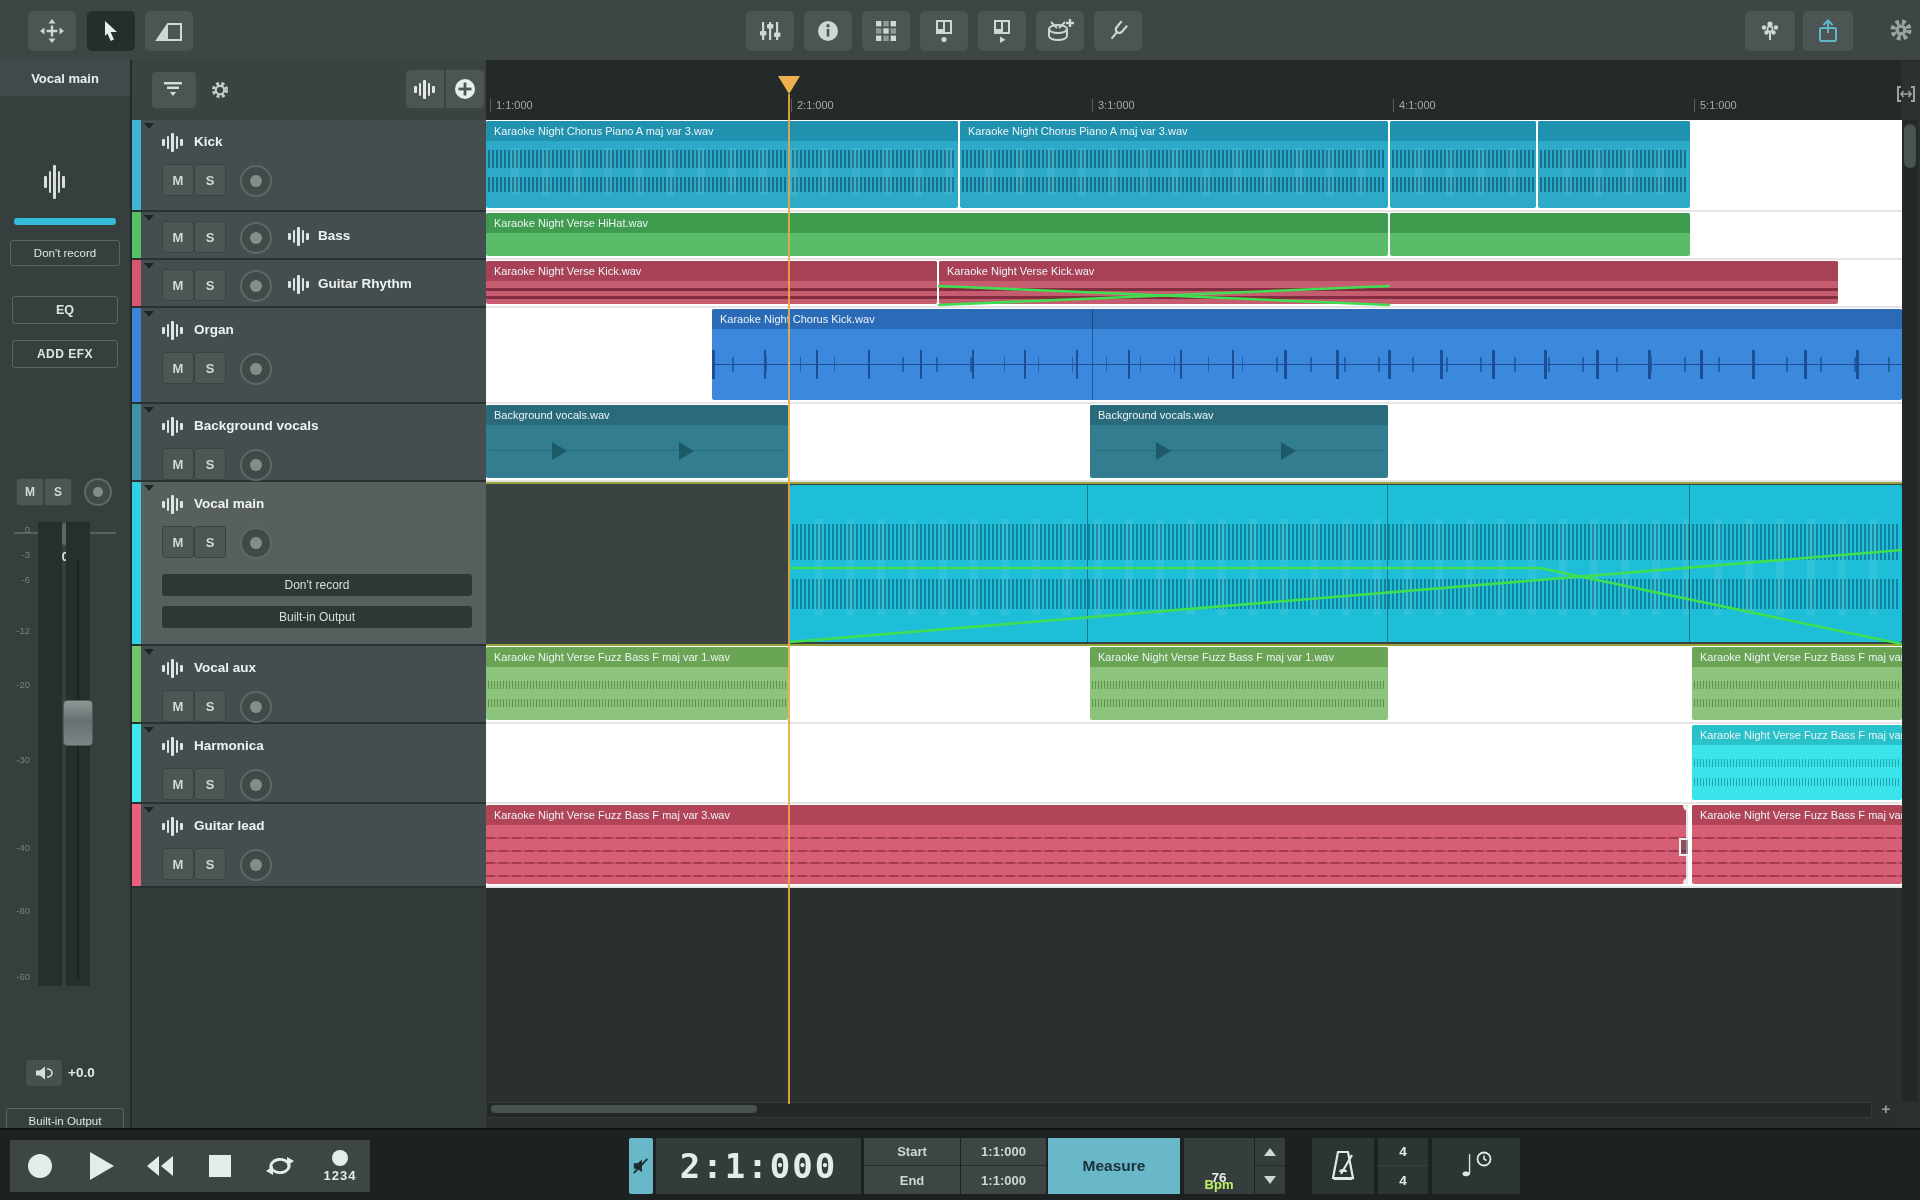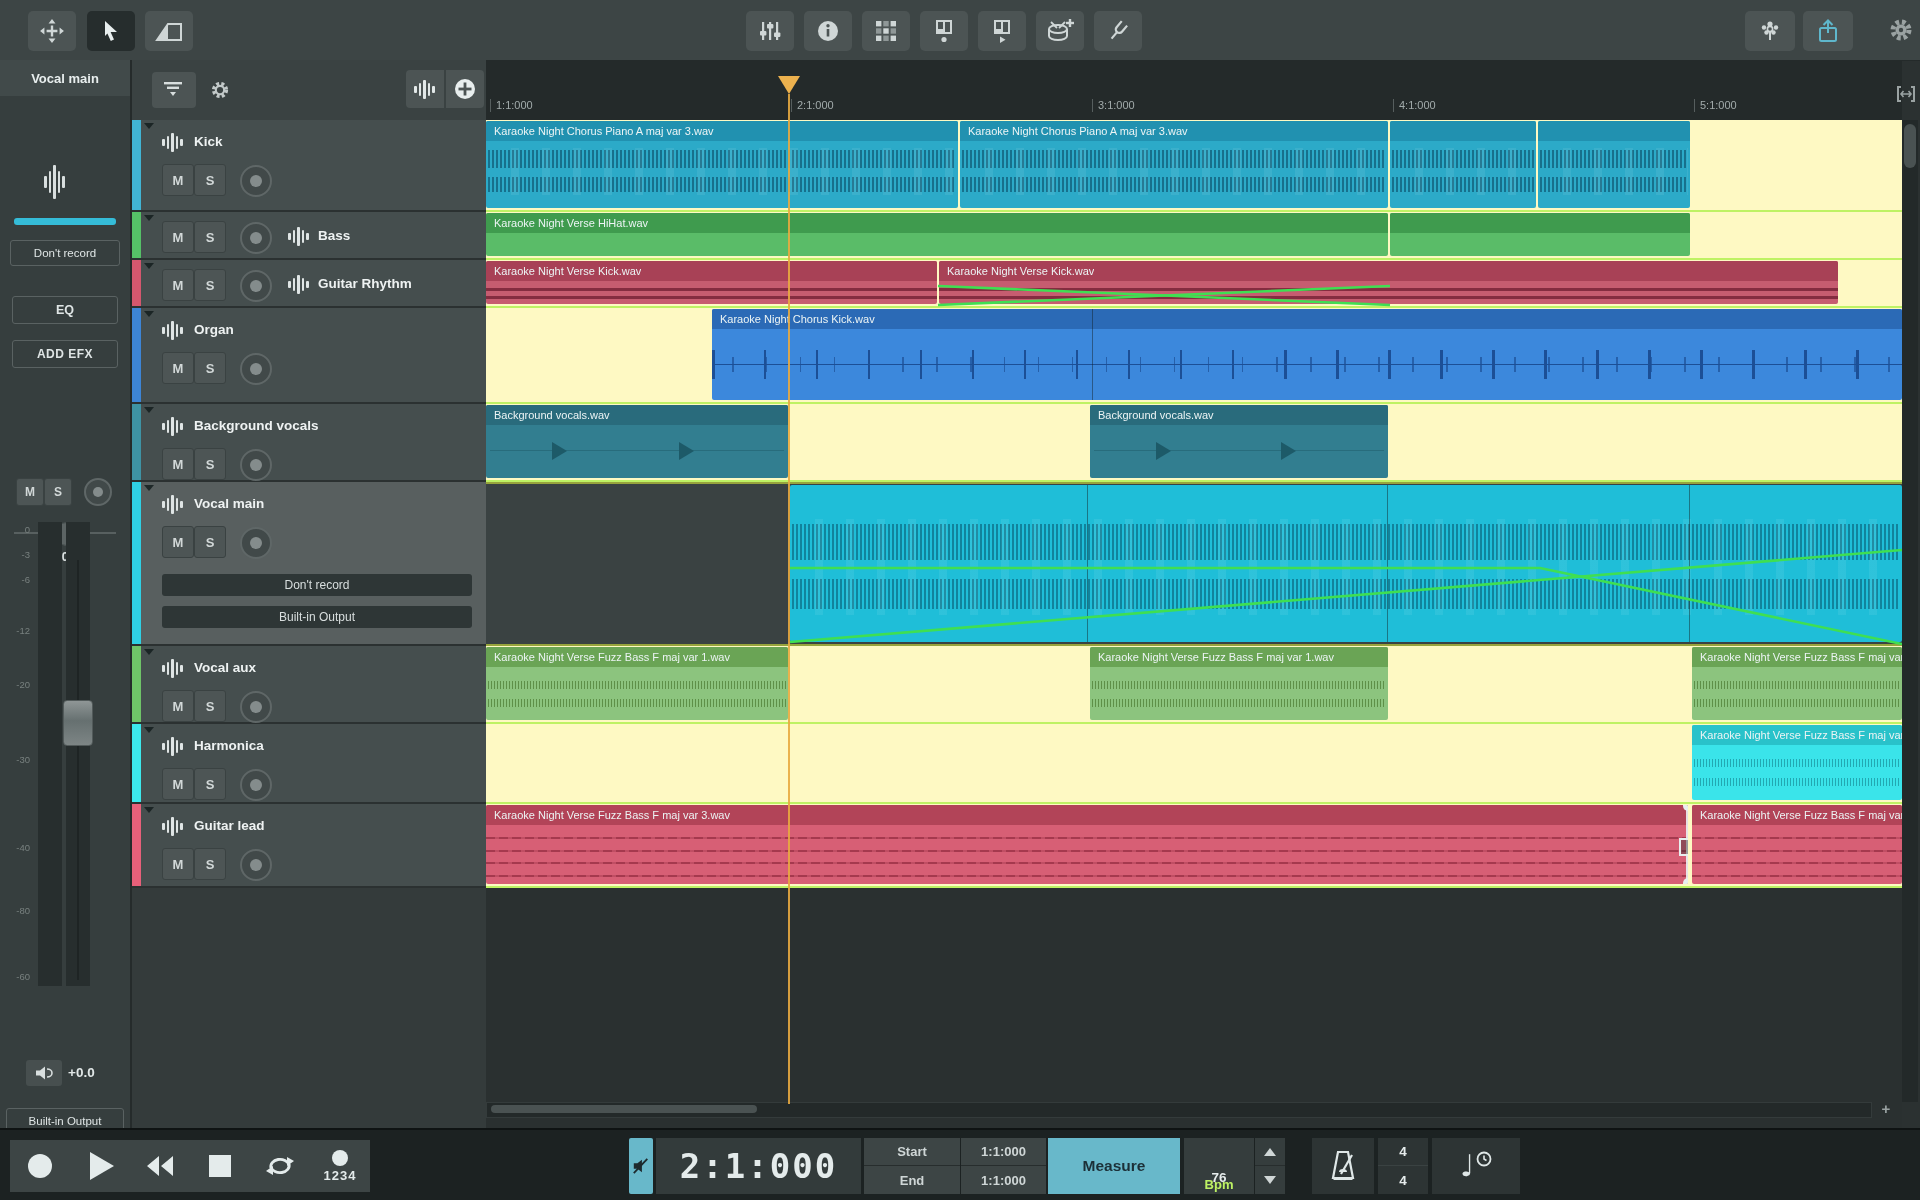--- a/index.html
+++ b/index.html
@@ -29,21 +29,21 @@
   .trow.selected{background:#585f5f;}
   .cstrip{position:absolute;left:0;top:0;bottom:0;width:9px;}
   .ctri{position:absolute;left:9px;top:3px;width:0;height:0;border-left:5px solid transparent;border-right:5px solid transparent;border-top:6px solid rgba(20,30,30,0.85);left:12px;}
   .tname{font-size:13.5px;font-weight:bold;color:#eef2f2;white-space:nowrap;}
   .wide-btn{position:absolute;left:30px;width:310px;height:22px;background:#2e3636;border-radius:3px;color:#d8dede;font-size:12px;display:flex;align-items:center;justify-content:center;}
   
   #arr{position:absolute;left:486px;top:60px;width:1416px;height:1068px;background:#2a3030;overflow:hidden;}
   #ruler{position:absolute;left:0;top:0;width:1416px;height:60px;background:#242a2a;border-bottom:2px solid #191e1e;}
   .tick{position:absolute;bottom:8px;width:1px;height:13px;background:#565e5e;}
   .ticklab{position:absolute;bottom:9px;font-size:11px;color:#a2abab;white-space:nowrap;}
-  .lane{position:relative;width:1416px;background:#fef9c3;border-bottom:2px solid #bef264;box-sizing:border-box;}
+  .lane{position:relative;width:1416px;background:#ffffff;border-bottom:2px solid #e5e5e5;box-sizing:border-box;}
   .lane.selected{background:#3a4242;border-top:2px solid #97a43c;border-bottom:2px solid #97a43c;}
   .clip{position:absolute;top:1px;bottom:2px;border-radius:2px;overflow:hidden;}
   .clip-hdr{position:absolute;left:0;right:0;top:0;height:20px;display:flex;align-items:center;}
   .clip-hdr span{font-size:11px;color:#ecf4f4;padding-left:8px;white-space:nowrap;overflow:hidden;}
   .clip-body{position:absolute;left:0;right:0;top:20px;bottom:0;}
   .divline{position:absolute;top:0;bottom:0;width:1px;background:rgba(20,30,34,0.45);}
   .autosvg{position:absolute;left:0;top:0;pointer-events:none;}
   .edge-line{position:absolute;top:0;bottom:0;right:-1px;width:3px;background:rgba(235,242,242,0.9);}
   .edge-sq{position:absolute;right:-9px;top:50%;margin-top:-7px;width:14px;height:14px;border:2px solid #e8eeee;background:rgba(40,48,48,0.4);}
   .edge-dot{position:absolute;right:-5px;width:10px;height:10px;border-radius:50%;background:#e8eeee;}

